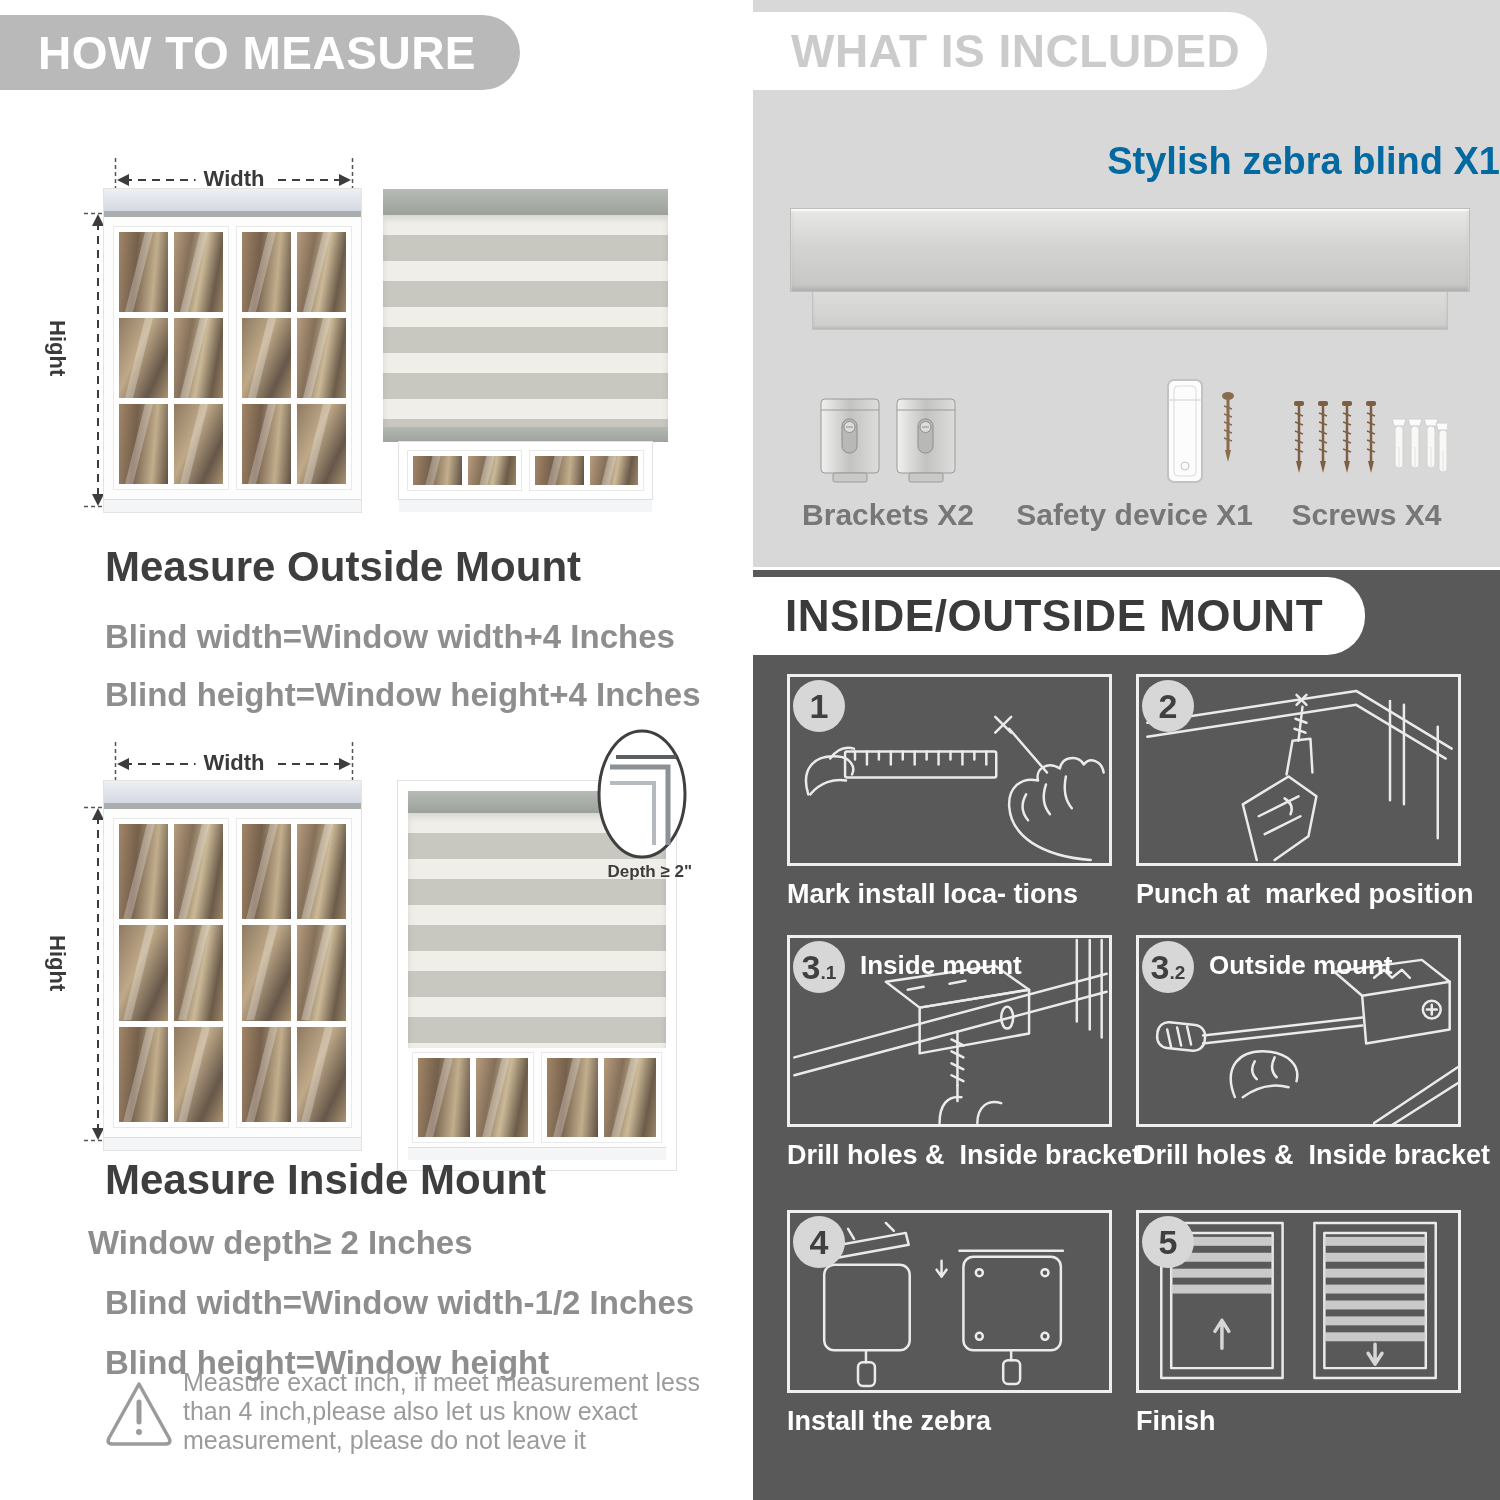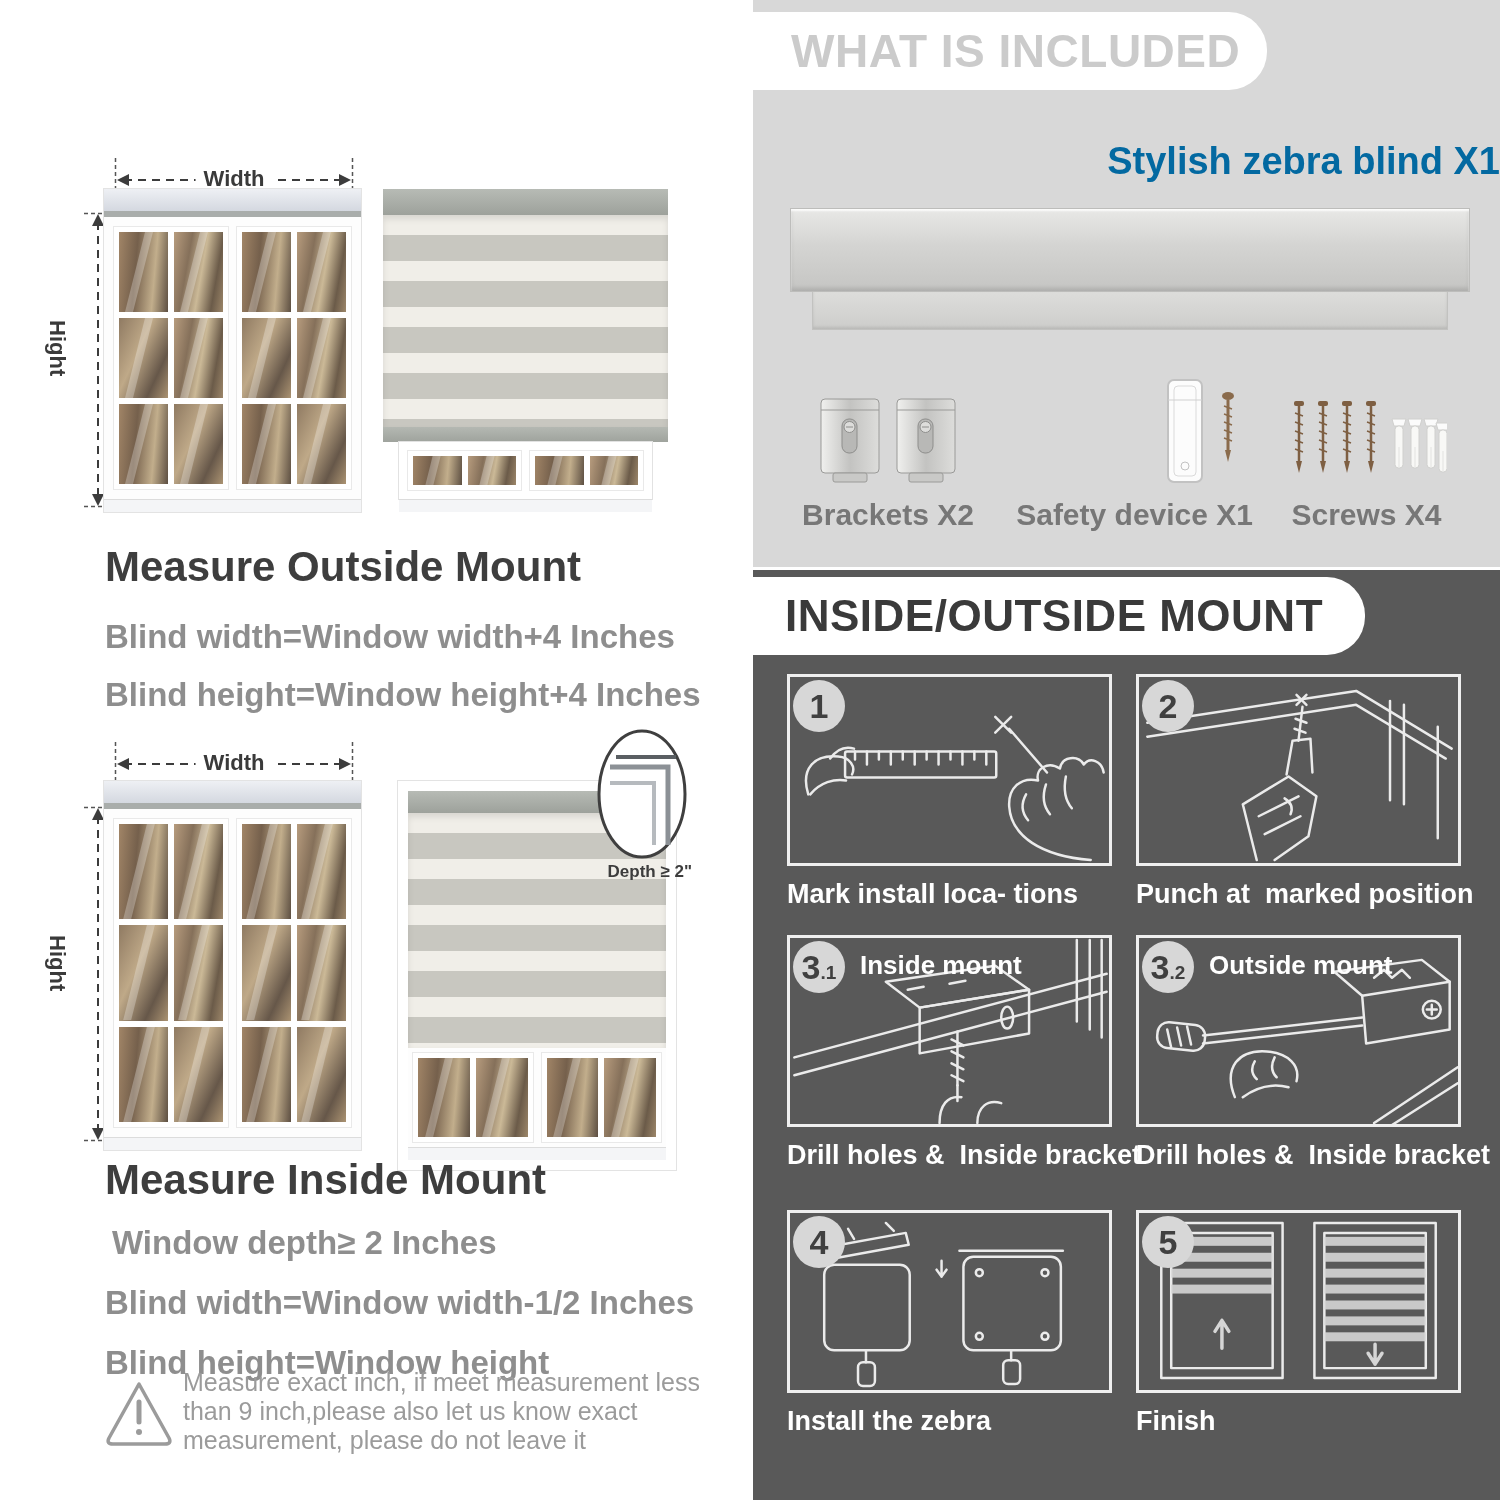--- a/index.html
+++ b/index.html
@@ -83,20 +83,23 @@
   .step-title{position:absolute;top:12px;left:70px;color:#ffffff;font-weight:bold;font-size:26px;}
   .step-caption{margin-top:13px;color:#ffffff;font-weight:bold;font-size:27px;white-space:pre;}
 
   .lineart{stroke:#ebebeb;stroke-width:2.5;fill:none;stroke-linecap:round;stroke-linejoin:round;}
 </style>
 </head>
 <body>
 
 <div id="page">
 
+  <div class="band band-left">
+    <span>HOW TO MEASURE</span>
+  </div>
 
   <div class="harrow" style="left:114px;top:158px;">
     <svg width="240" height="44" viewBox="0 0 240 44">
       <path d="M1.5 0 V44 M238.5 0 V44" stroke="#555" stroke-width="1.5" stroke-dasharray="4 3" fill="none"></path>
       <path d="M10 22 H230" stroke="#3c3c3c" stroke-width="2" stroke-dasharray="8 6" fill="none"></path>
       <path d="M3 22 L15 16 L15 28 Z" fill="#3c3c3c"></path>
       <path d="M237 22 L225 16 L225 28 Z" fill="#3c3c3c"></path>
     </svg>
     <span class="hlabel">Width</span>
   </div>
@@ -212,31 +215,31 @@
 
   <svg class="depth-circle" style="left:596px;top:727px;" width="92" height="134" viewBox="0 0 92 134">
     <ellipse cx="46" cy="67" rx="43" ry="63" fill="#ffffff" stroke="#3f3f3f" stroke-width="3"></ellipse>
     <path d="M14 40 H72 V118" stroke="#8c9196" stroke-width="5" fill="none"></path>
     <path d="M14 56 H58 V118" stroke="#b6babe" stroke-width="4" fill="none"></path>
     <path d="M20 30 H80" stroke="#5a5f63" stroke-width="4" fill="none"></path>
   </svg>
   <div class="depth-label" style="left:540px;top:862px;width:152px;">Depth ≥ 2"</div>
 
   <div class="h-measure" style="left:105px;top:1156px;">Measure Inside Mount</div>
-  <div class="rule-line" style="left:112px;top:1224px;">Window depth≥ 2 Inches</div>
+  <div class="rule-line" style="left:88px;top:1224px;">Window depth≥ 2 Inches</div>
   <div class="rule-line" style="left:105px;top:1284px;">Blind width=Window width-1/2 Inches</div>
   <div class="rule-line" style="left:105px;top:1344px;">Blind height=Window height</div>
 
   <svg style="position:absolute;left:103px;top:1378px;" width="72" height="70" viewBox="0 0 72 70">
     <path d="M36 6 L66 60 Q69 66 62 66 L10 66 Q3 66 6 60 Z" fill="none" stroke="#9b9b9b" stroke-width="3.5" stroke-linejoin="round"></path>
     <path d="M36 24 V44" stroke="#9b9b9b" stroke-width="5" stroke-linecap="round"></path>
     <circle cx="36" cy="54" r="3" fill="#9b9b9b"></circle>
   </svg>
   <div class="note-line" style="left:183px;top:1368px;">Measure exact inch, if meet measurement less</div>
-  <div class="note-line" style="left:183px;top:1397px;">than 9 inch,please also let us know exact</div>
+  <div class="note-line" style="left:183px;top:1397px;">than 4 inch,please also let us know exact</div>
   <div class="note-line" style="left:183px;top:1426px;">measurement, please do not leave it</div>
 
   <div class="sec-included">
     <div class="band band-included">
       <span>WHAT IS INCLUDED</span>
     </div>
 
     <div class="product-title">Stylish zebra blind X1</div>
 
     <div class="cassette-main"></div>

